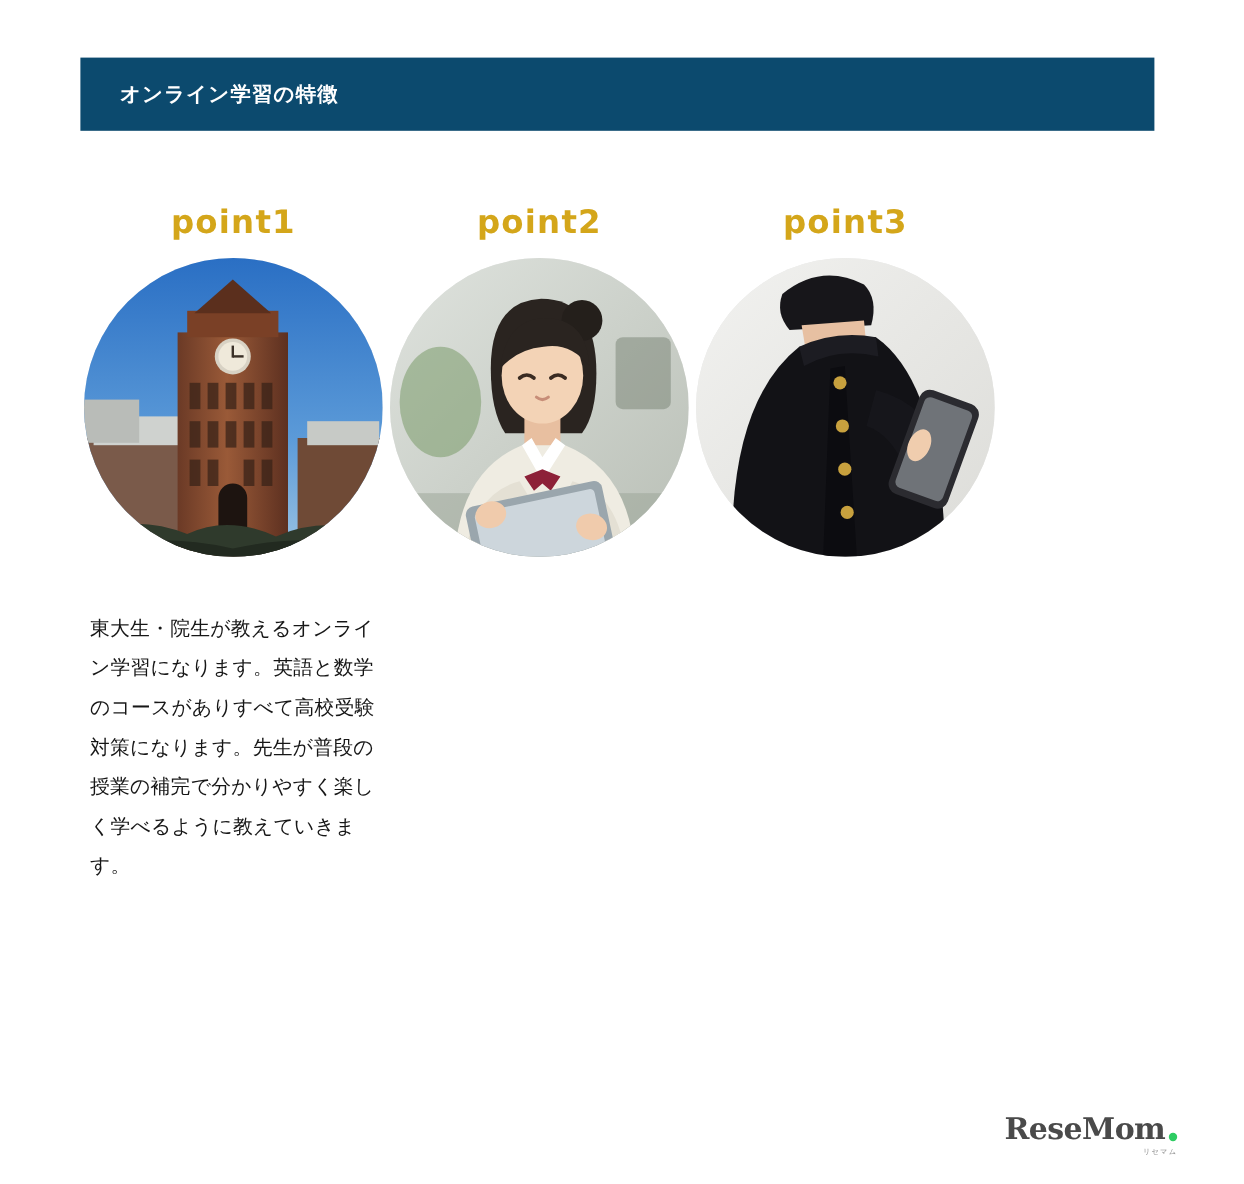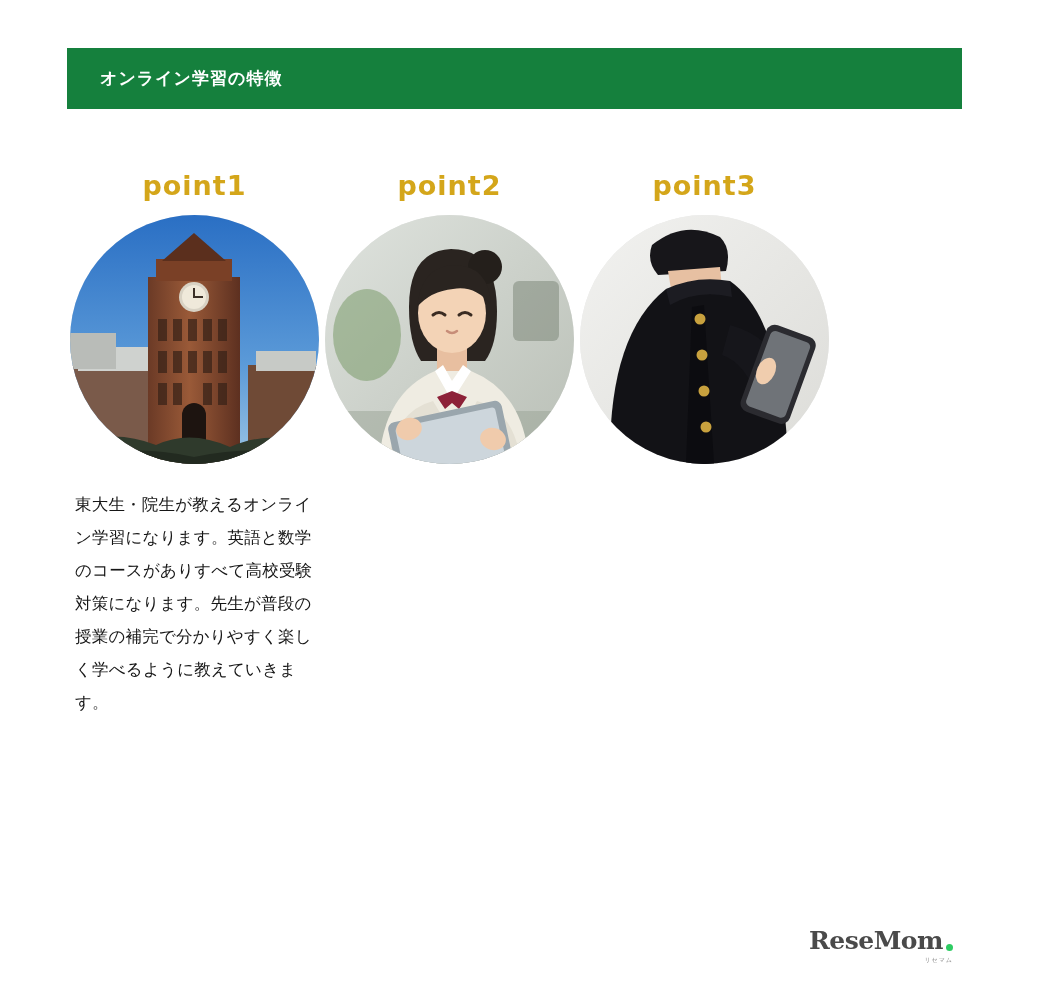--- a/index.html
+++ b/index.html
@@ -16,21 +16,21 @@
     overflow: hidden;
   }
 
   
   .header-banner {
     position: absolute;
     left: 67px;
     top: 48px;
     width: 895px;
     height: 61px;
-    background: #15803d;
+    background: #0c4a6e;
     display: flex;
     align-items: center;
   }
   .header-title {
     margin-left: 33px;
     color: #ffffff;
     font-size: 17px;
     font-weight: bold;
     letter-spacing: 1px;
   }
@@ -64,35 +64,35 @@
     overflow: hidden;
     position: relative;
     background: #e9e9e9;
   }
   .point-photo svg {
     display: block;
     width: 100%;
     height: 100%;
   }
   .point-text {
-    margin-top: 24px;
+    margin-top: 44px;
     width: 238px;
     font-size: 16.5px;
     line-height: 2.0;
     color: #161616;
     text-align: left;
     letter-spacing: 0.2px;
     align-self: flex-start;
     margin-left: 8px;
   }
 
   
   .footer-logo {
     position: absolute;
-    right: 84px;
+    right: 56px;
     bottom: 22px;
     display: flex;
     flex-direction: column;
     align-items: flex-end;
   }
   .logo-wrap {
     display: flex;
     align-items: flex-end;
     font-family: "DejaVu Serif", serif;
   }

